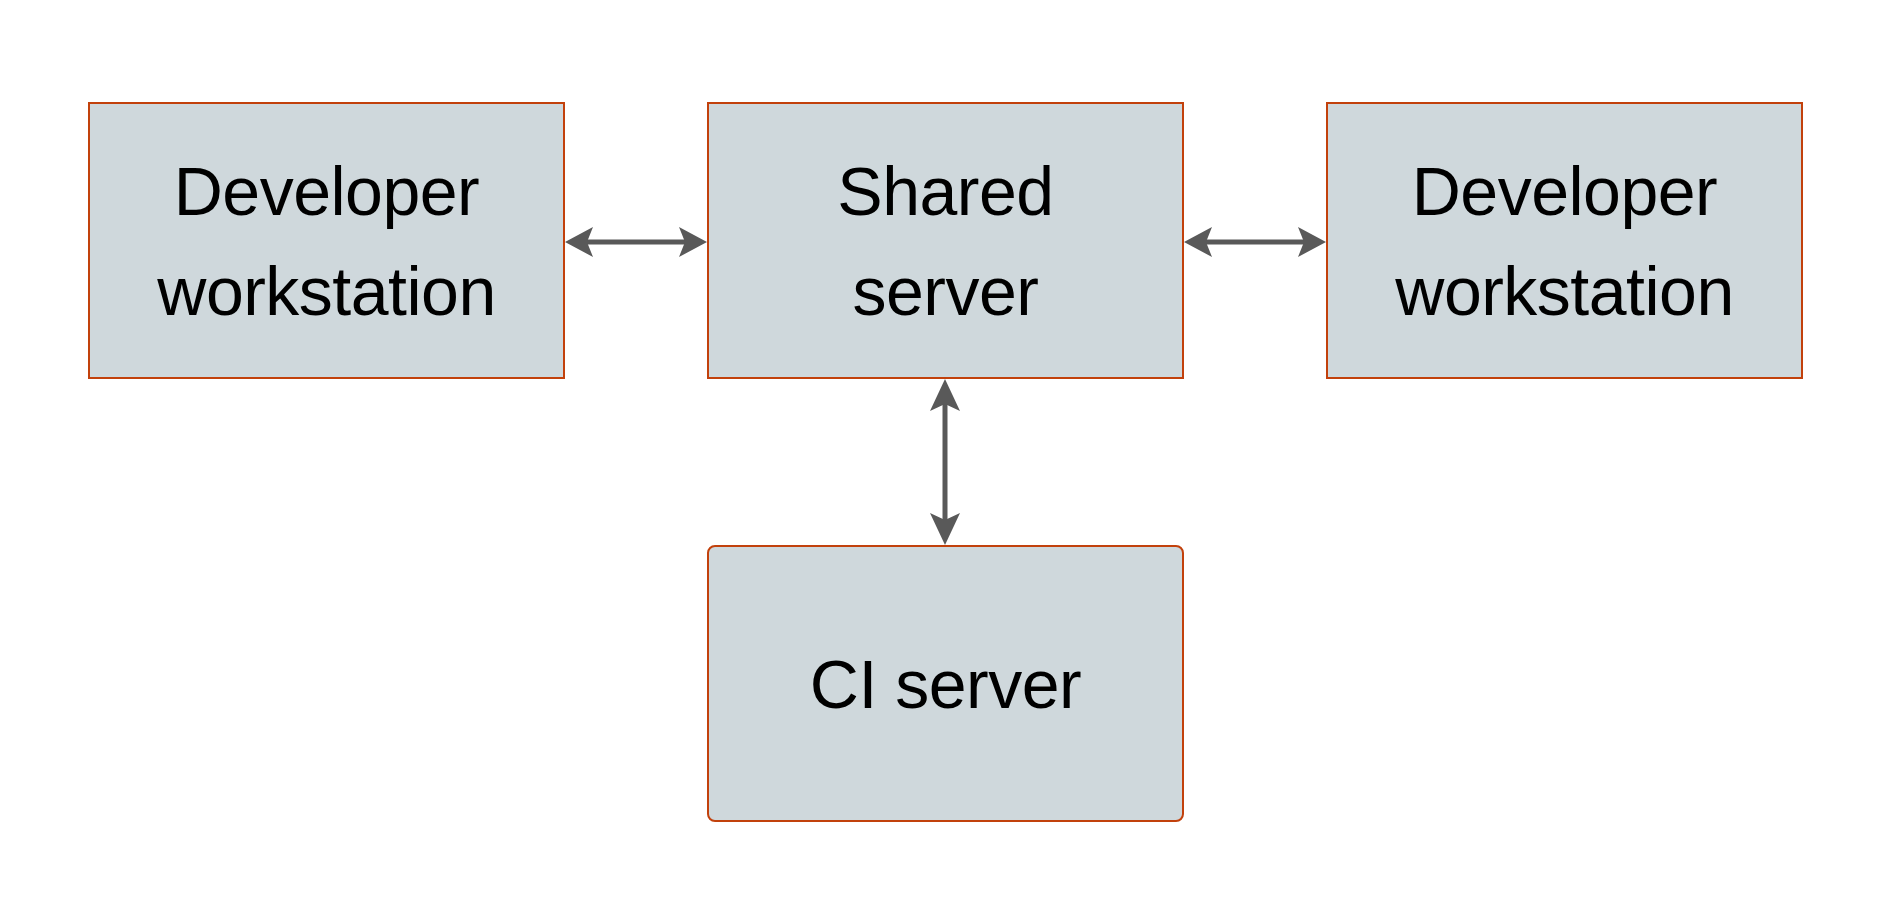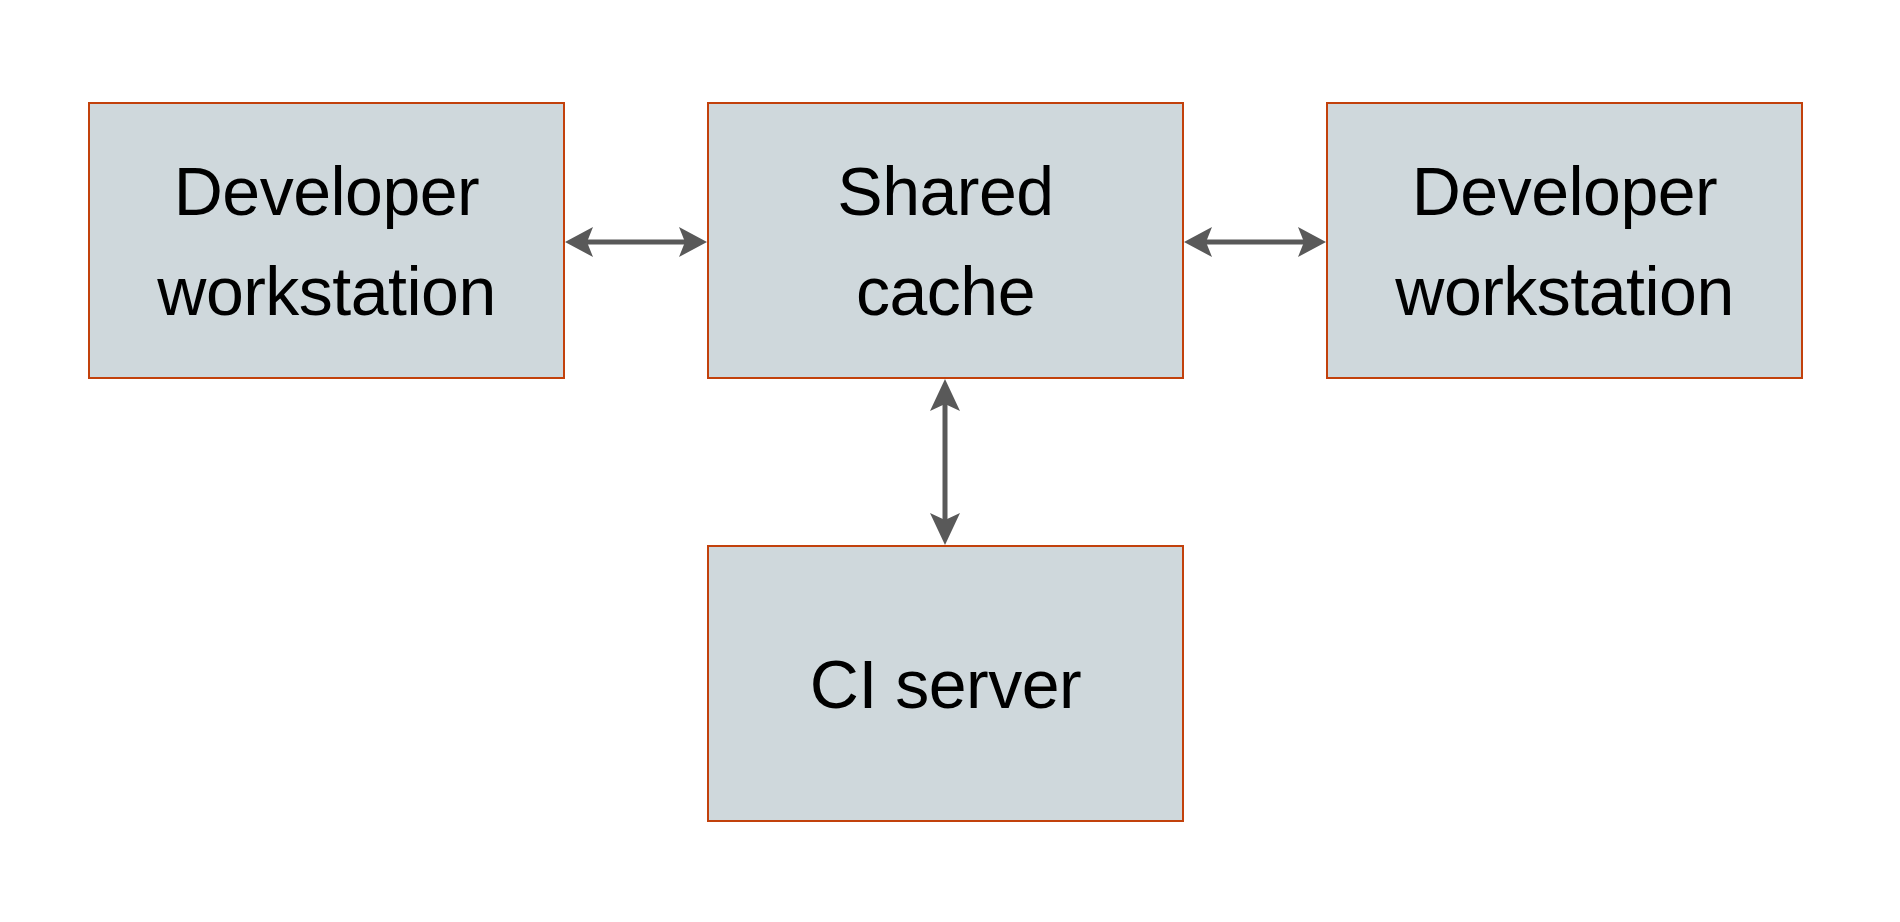--- a/index.html
+++ b/index.html
@@ -50,29 +50,29 @@
 
 <div id="canvas">
 
   <div class="node" style="left:88px; top:102px; width:477px; height:277px;">
     <span class="node-label">Developer
 workstation</span>
   </div>
 
   <div class="node" style="left:707px; top:102px; width:477px; height:277px;">
     <span class="node-label">Shared
-cache</span>
+server</span>
   </div>
 
   <div class="node" style="left:1326px; top:102px; width:477px; height:277px;">
     <span class="node-label">Developer
 workstation</span>
   </div>
 
-  <div class="node" style="left:707px; top:545px; width:477px; height:277px;">
+  <div class="node" style="left:707px; top:545px; width:477px; height:277px;border-radius:8px;">
     <span class="node-label">CI server</span>
   </div>
 
   <div class="edge" style="left:565px; top:212px; width:142px; height:60px;">
     <svg width="142" height="60" viewBox="0 0 142 60">
       <line x1="20" y1="30" x2="122" y2="30" stroke="#595959" stroke-width="5"></line>
       <polygon points="0,30 28,15 22,30 28,45" fill="#595959"></polygon>
       <polygon points="142,30 114,15 120,30 114,45" fill="#595959"></polygon>
     </svg>
   </div>

